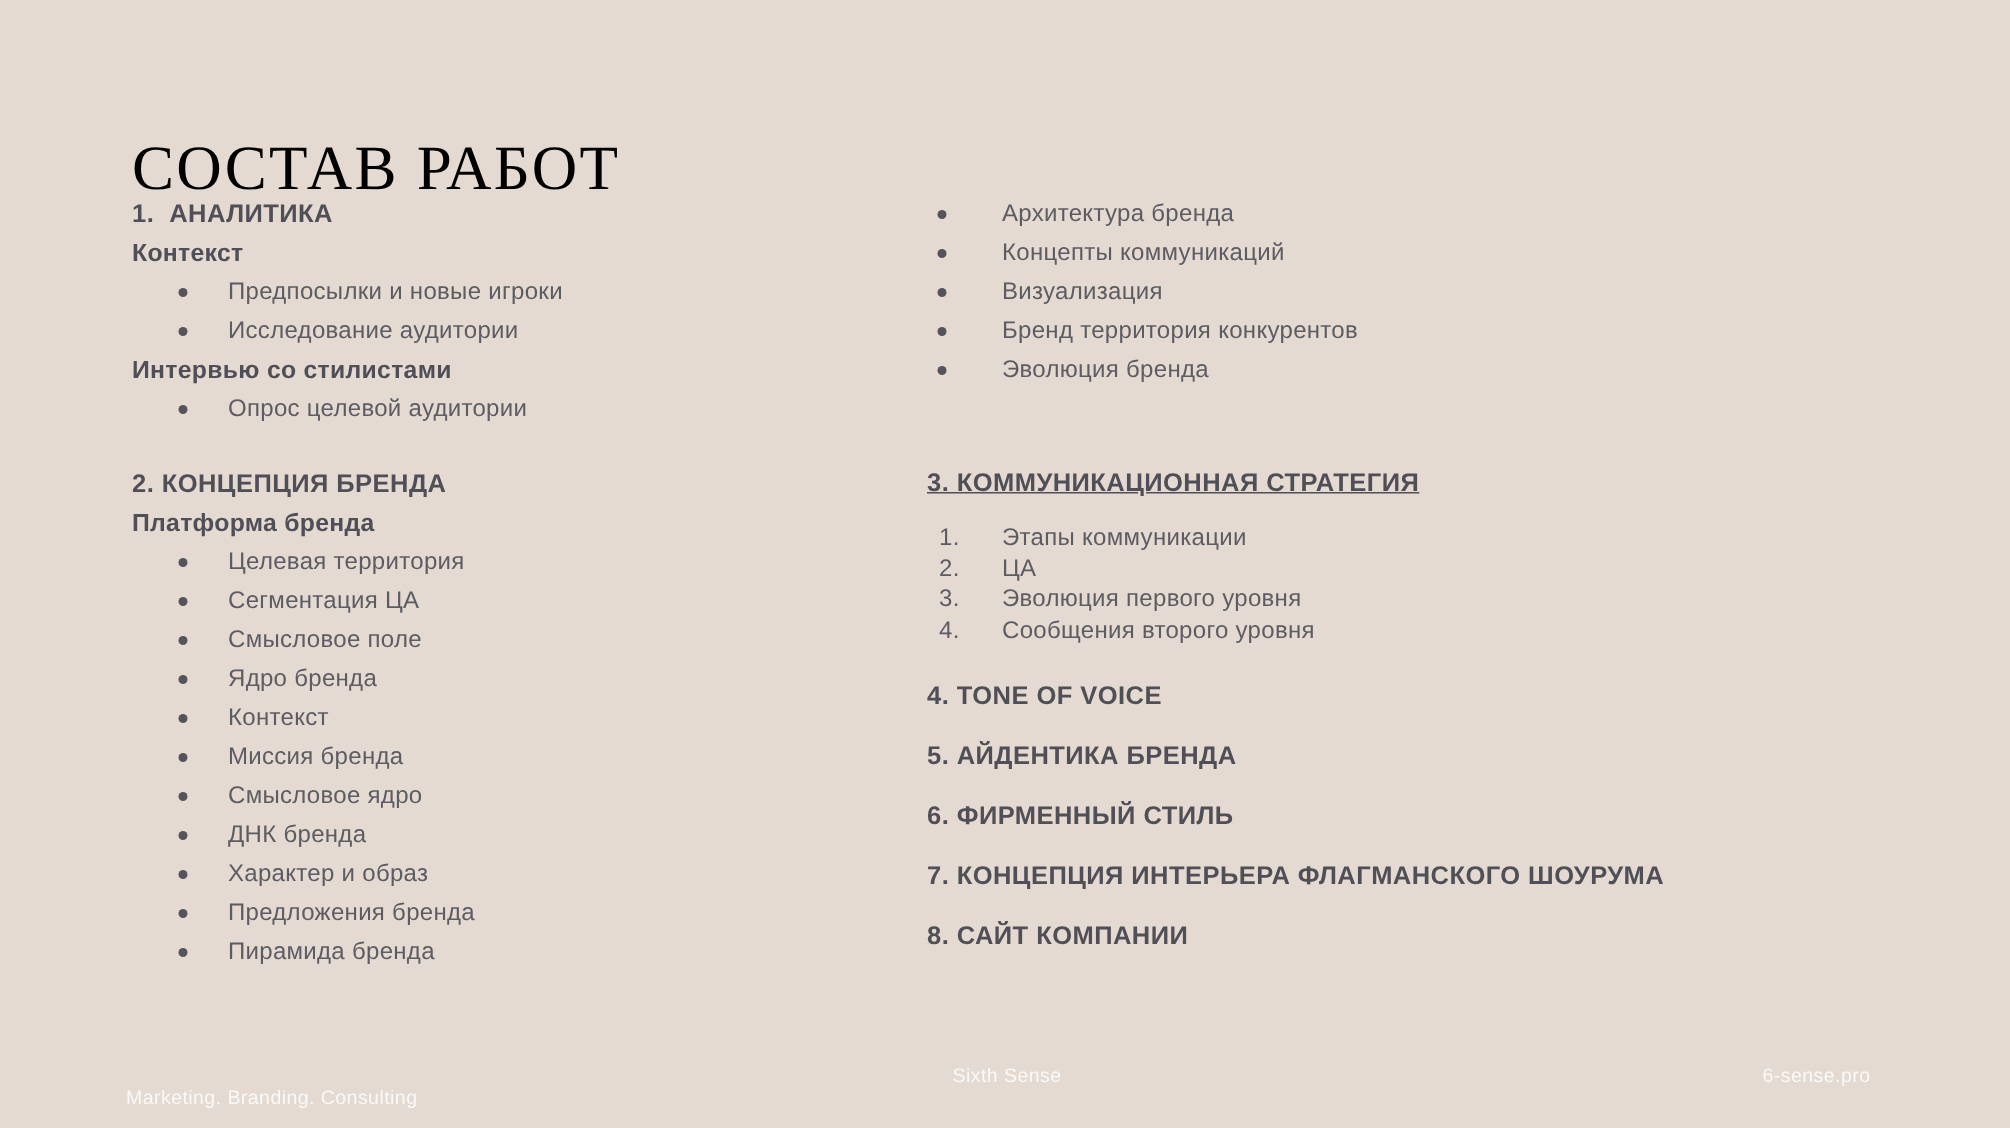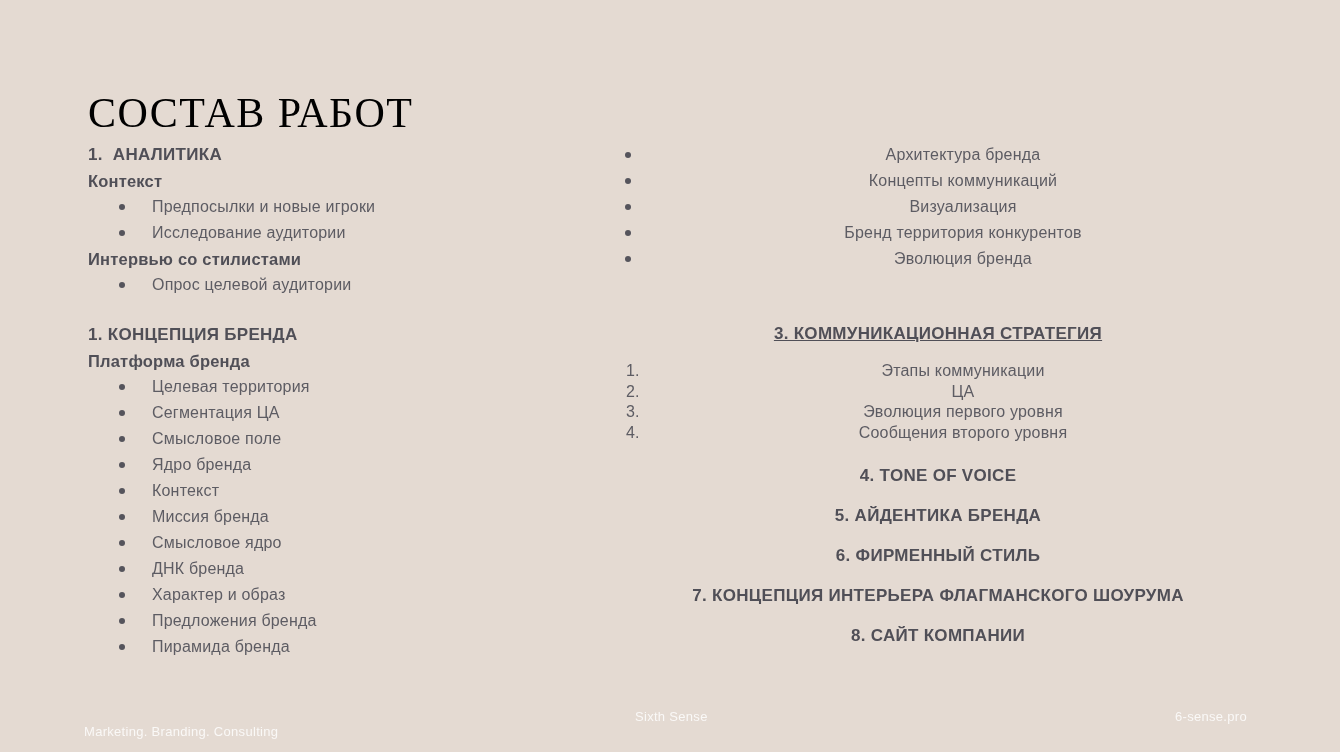--- a/index.html
+++ b/index.html
@@ -21,24 +21,24 @@
     top: 61px;
     font-family: "Liberation Serif", serif;
     font-size: 42px;
     font-weight: 400;
     color: #000000;
     letter-spacing: 1.5px;
     white-space: pre;
   }
   .column {
     position: absolute;
-    top: 142px;
+    top: 130px;
   }
   .column-left  { left: 88px;  width: 490px; }
-  .column-right { left: 618px; width: 640px; text-align: center; }
+  .column-right { left: 618px; width: 640px; }
 
   .section-heading {
     font-size: 17px;
     font-weight: 700;
     color: #504f57;
     letter-spacing: 0.3px;
     line-height: 26px;
     white-space: pre;
   }
   .subheading {
@@ -132,21 +132,21 @@
         <li>Предпосылки и новые игроки</li>
         <li>Исследование аудитории</li>
       </ul>
       <div class="subheading">Интервью со стилистами</div>
       <ul class="bullets">
         <li>Опрос целевой аудитории</li>
       </ul>
     </div>
 
     <div class="section-2">
-      <div class="section-heading">1. КОНЦЕПЦИЯ БРЕНДА</div>
+      <div class="section-heading">2. КОНЦЕПЦИЯ БРЕНДА</div>
       <div class="subheading">Платформа бренда</div>
       <ul class="bullets">
         <li>Целевая территория</li>
         <li>Сегментация ЦА</li>
         <li>Смысловое поле</li>
         <li>Ядро бренда</li>
         <li>Контекст</li>
         <li>Миссия бренда</li>
         <li>Смысловое ядро</li>
         <li>ДНК бренда</li>

